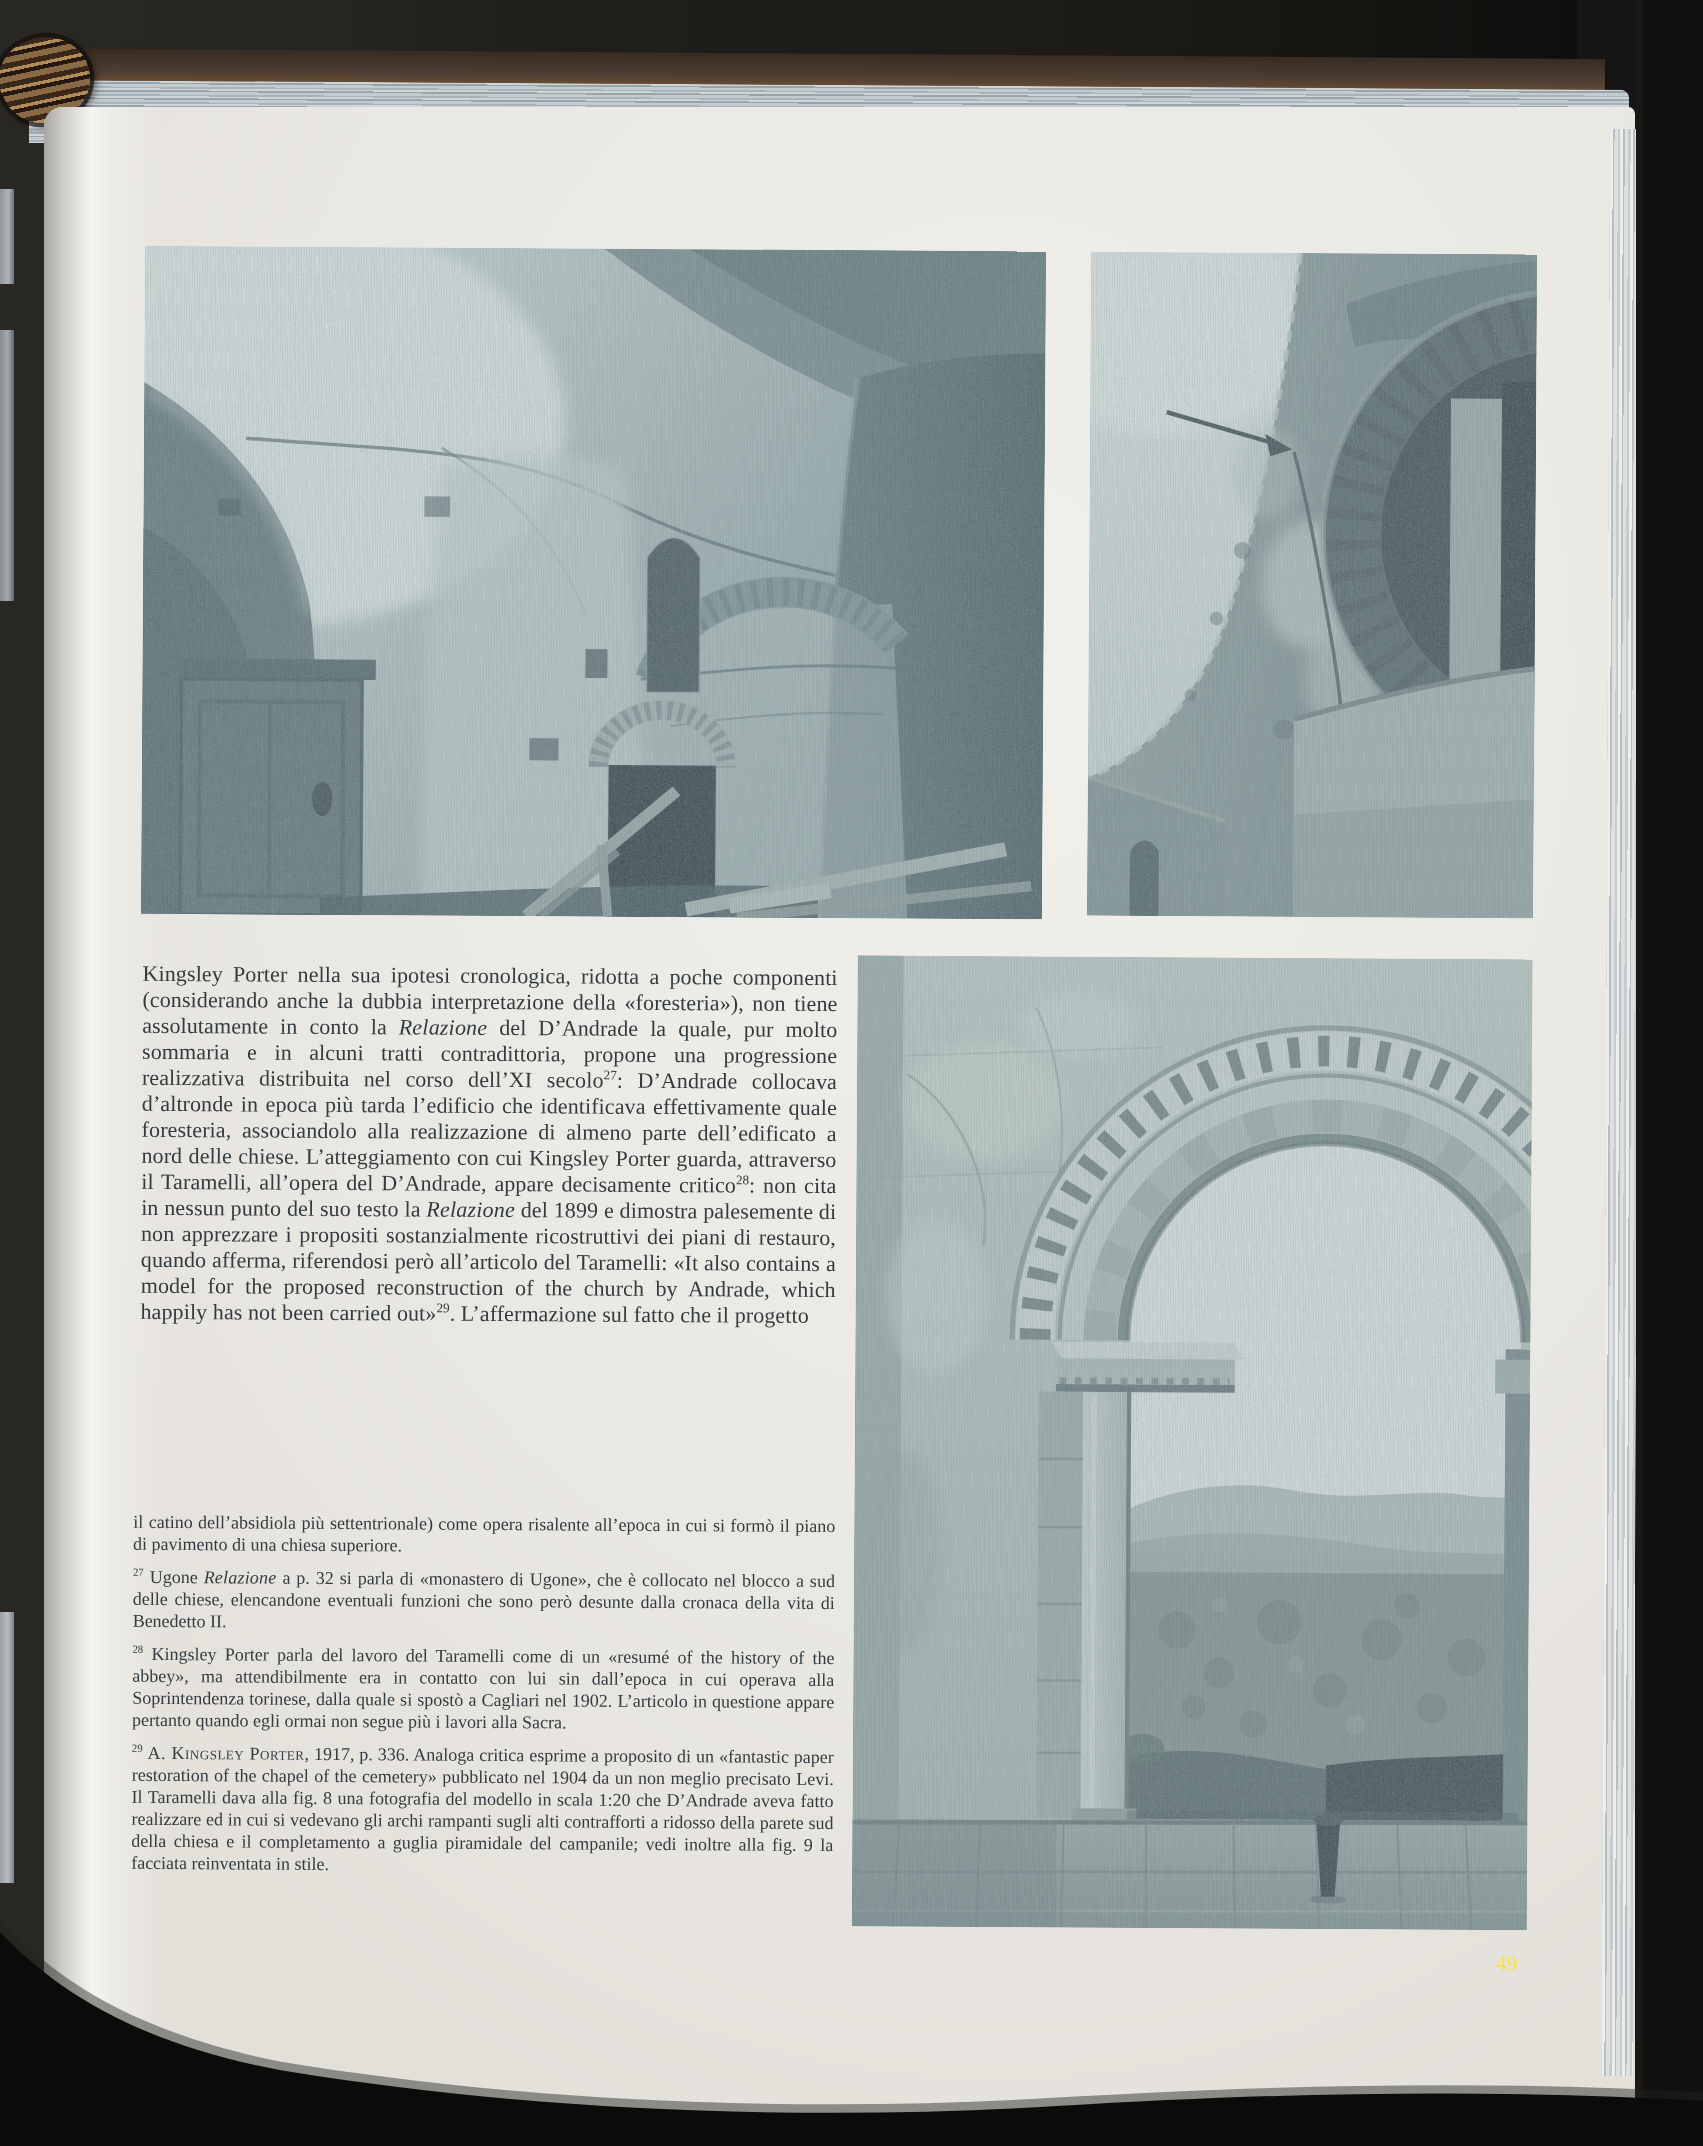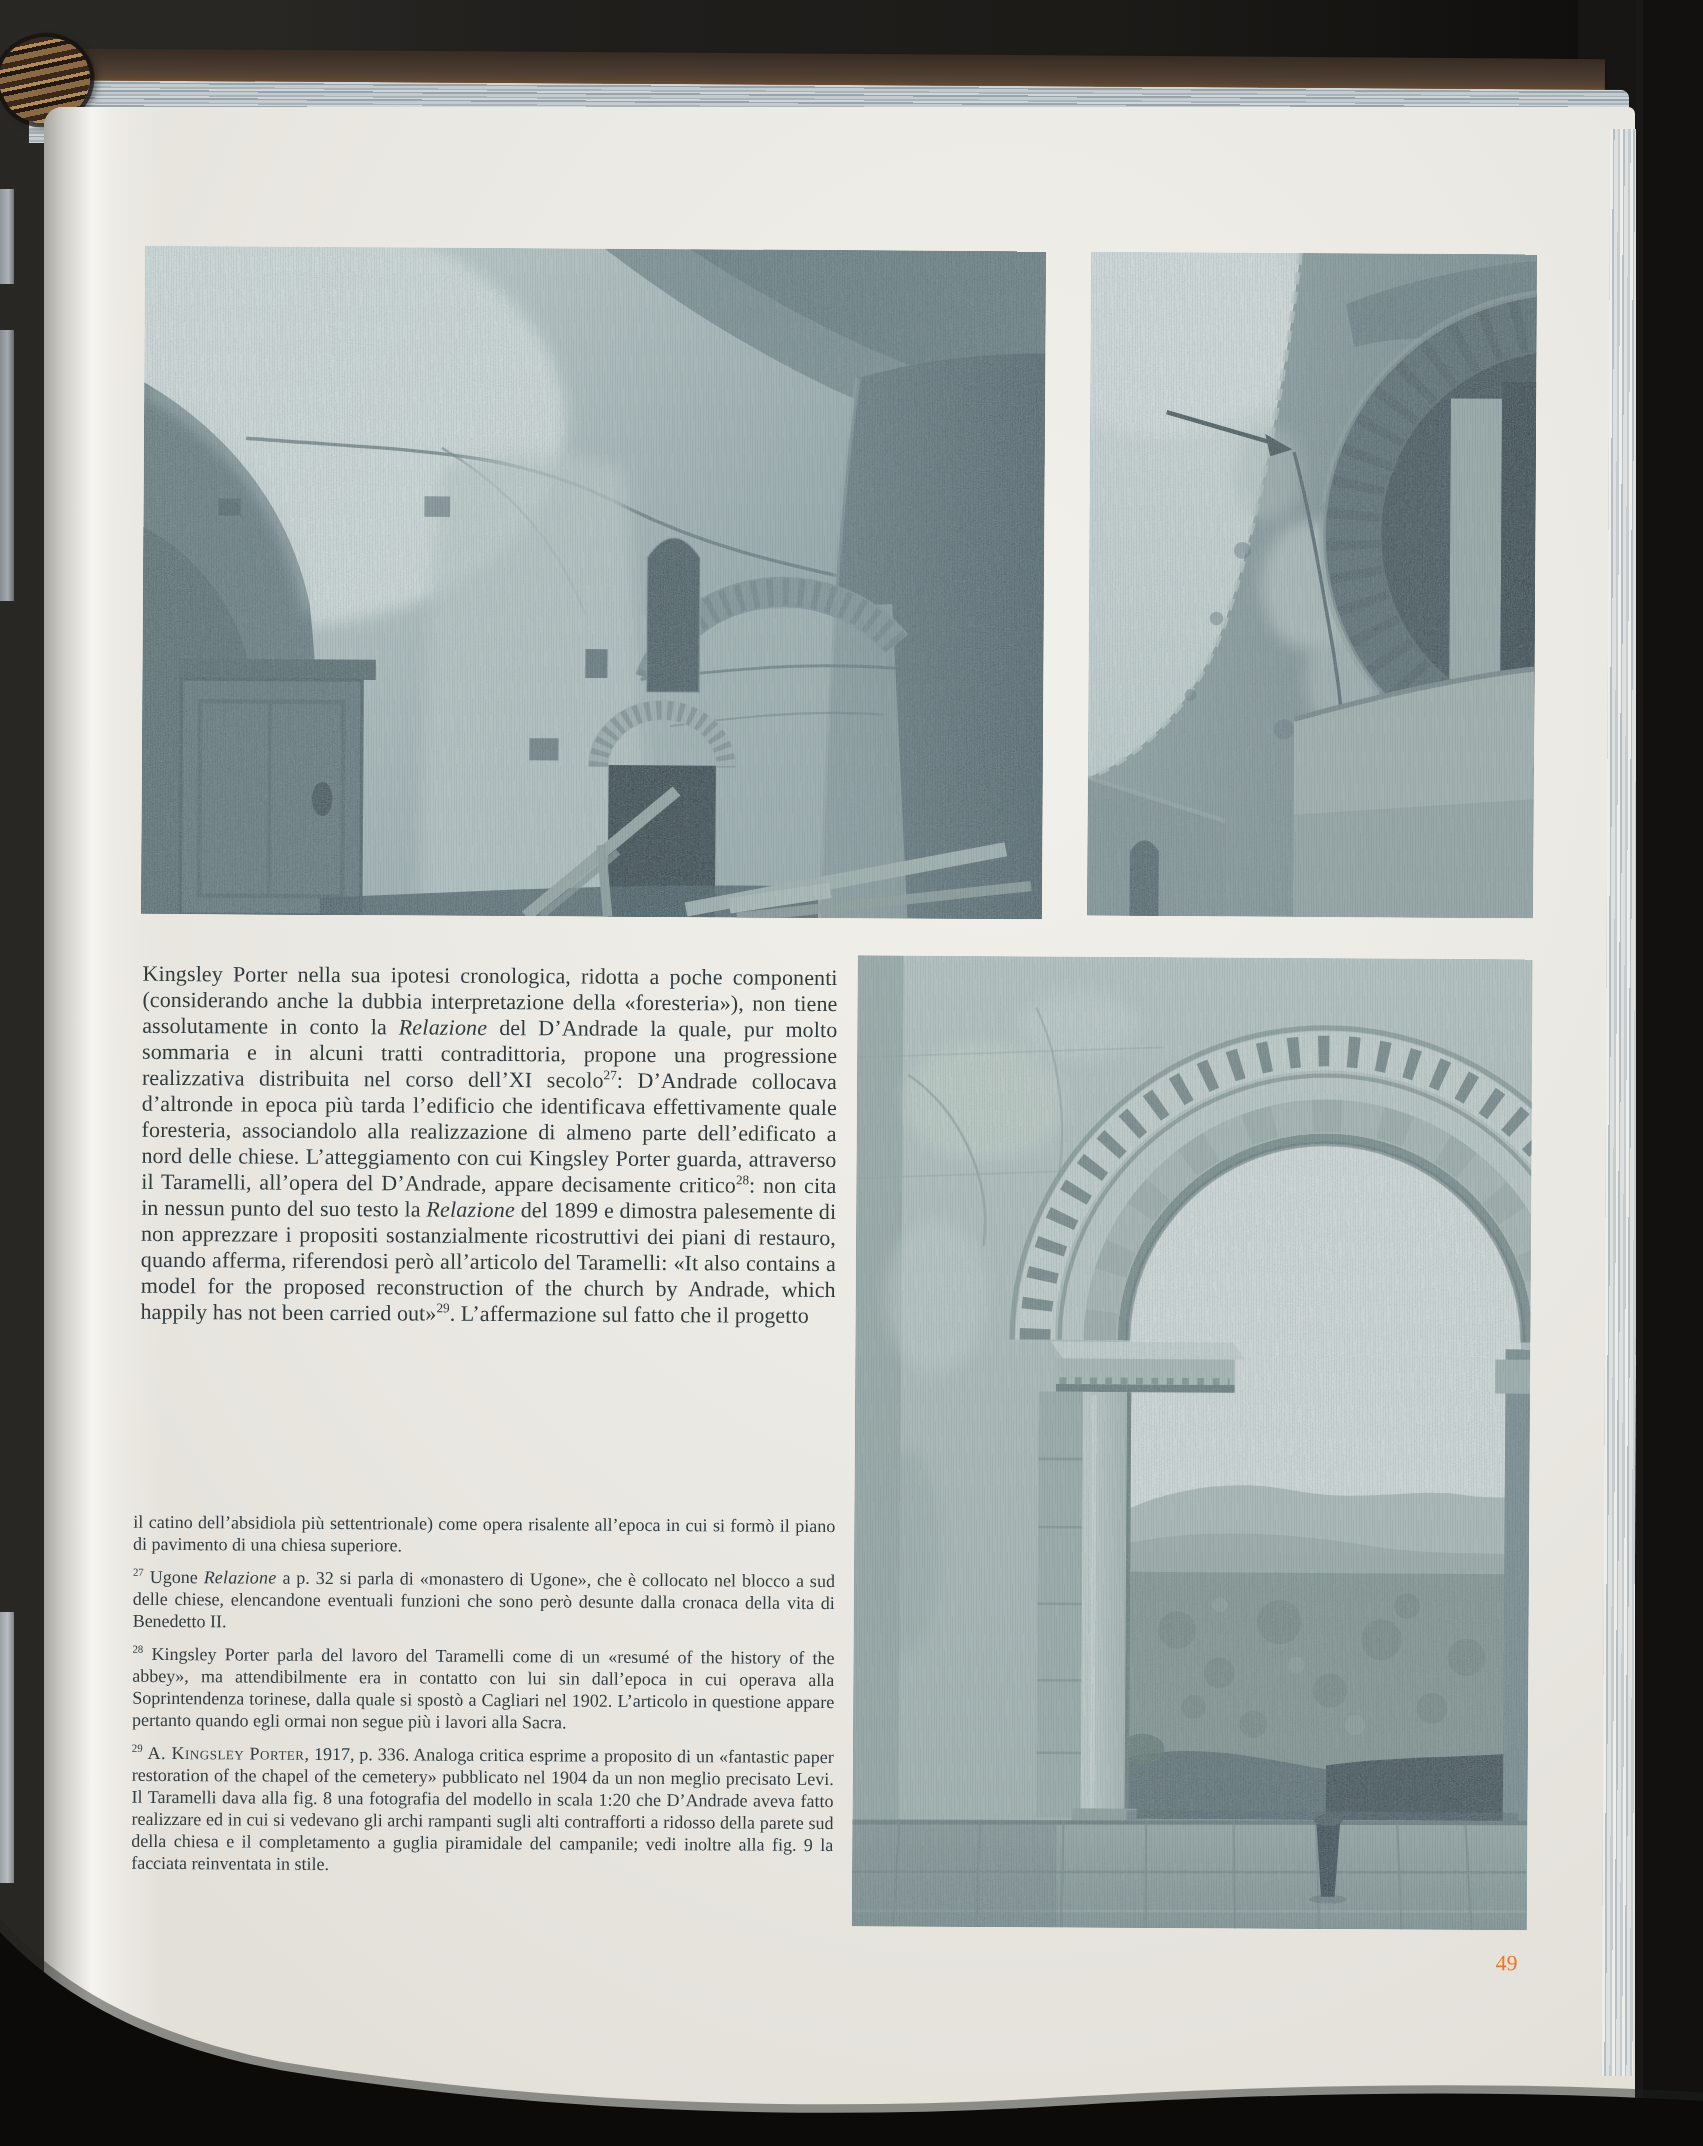--- a/index.html
+++ b/index.html
@@ -87,21 +87,21 @@
     position:absolute;left:141px;top:1511px;width:702px;
     font-size:18px;line-height:22px;text-align:justify;
     color:#323c40;
   }
   .footnotes p{margin:0 0 11px 0;}
   sup{font-size:60%;line-height:0;vertical-align:super;letter-spacing:0;}
   .sc{font-variant:small-caps;letter-spacing:0.5px;}
   i{letter-spacing:0.2px;}
   .pagenum{
     position:absolute;left:1448px;top:1942px;width:80px;
-    font-size:22px;color:#f97316;text-align:right;
+    font-size:22px;color:#fde047;text-align:right;
   }
 
   .bottom-shadow{position:absolute;left:0;top:0;width:1704px;height:2147px;pointer-events:none;}
 </style>
 </head>
 <body>
 
 <svg width="0" height="0" style="position:absolute" aria-hidden="true">
   <defs>
     <filter id="grain" x="0%" y="0%" width="100%" height="100%">

